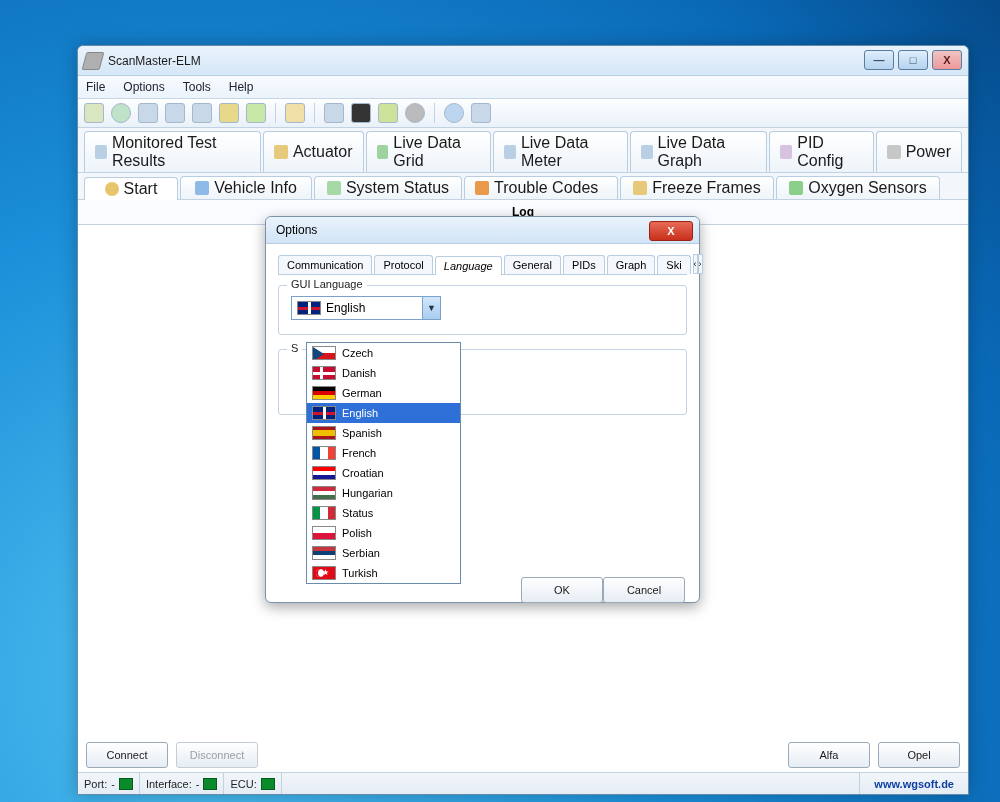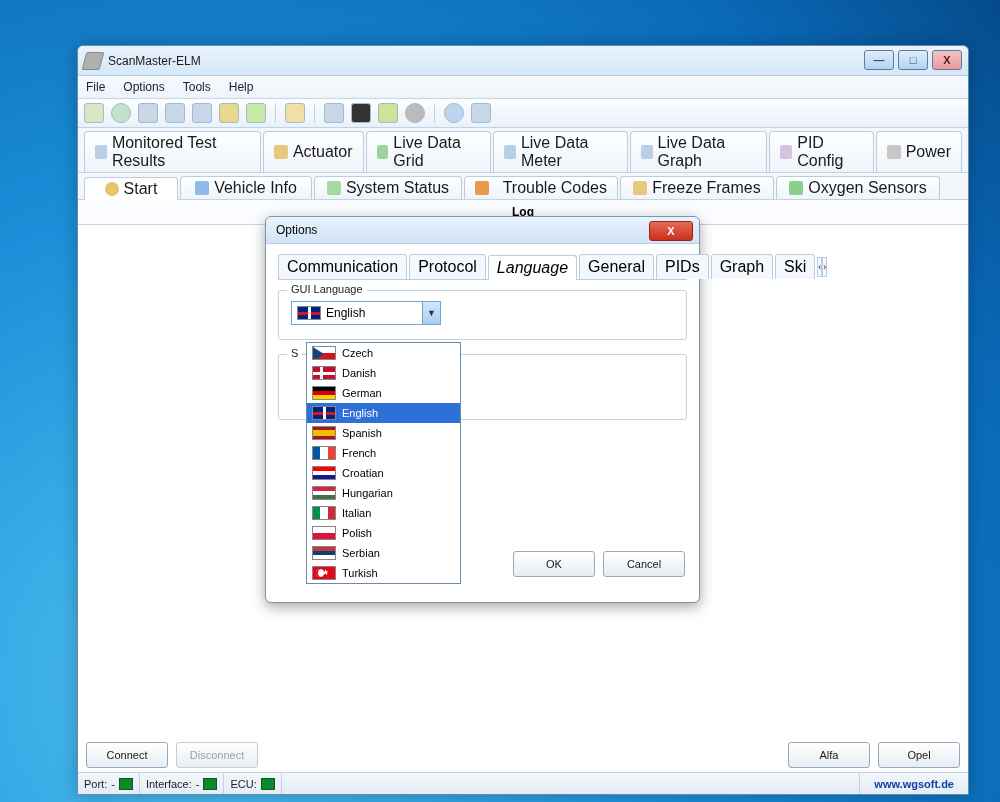--- a/index.html
+++ b/index.html
@@ -59,32 +59,32 @@
   .dlg { position:absolute; left:265px; top:216px; width:433px; height:385px;
     background:#fff; border:1px solid #7a93ab; border-radius:6px; box-shadow:0 4px 14px rgba(0,0,0,.35); }
   .dlg-title { height:26px; background:linear-gradient(#eaf3fc,#d1e4f6); border-bottom:1px solid #b9cde0;
     border-radius:6px 6px 0 0; display:flex; align-items:center; padding:0 10px; position:relative; }
   .dlg-close { position:absolute; right:6px; top:4px; width:42px; height:18px;
     background:linear-gradient(#e76a56,#c9301c); border:1px solid #9a2314; border-radius:3px;
     color:#fff; display:flex; align-items:center; justify-content:center; font-weight:bold; font-size:11px; cursor:pointer; }
   .dlg-body { padding:10px 12px; position:relative; height:calc(100% - 26px); box-sizing:border-box; }
   .dlg-tabs { display:flex; align-items:center; border-bottom:1px solid #b9cde0; margin-bottom:10px; }
   .dtab { border:1px solid #b9cde0; border-bottom:none; border-radius:3px 3px 0 0;
-    padding:3px 8px; font-size:16px; background:#f4f8fc; margin-right:2px; cursor:pointer; }
+    padding:3px 8px; font-size:11px; background:#f4f8fc; margin-right:2px; cursor:pointer; }
   .dtab.active { background:#fff; position:relative; top:1px;font-style:italic; }
   .dtab-nav { width:13px; height:18px; border:1px solid #b9cde0; display:flex; align-items:center;
     justify-content:center; font-size:9px; background:#f4f8fc; cursor:pointer; }
   .group { border:1px solid #c3d2e1; border-radius:3px; padding:10px 12px 14px; margin-bottom:14px; position:relative; }
   .group-lbl { position:absolute; top:-8px; left:8px; background:#fff; padding:0 4px; font-size:11px; color:#222; }
   .combo { display:inline-flex; align-items:center; border:1px solid #7aa3cc; height:22px; background:#fff; }
   .combo .flag { margin:0 5px; }
   .combo-text { padding:0 4px 0 0; min-width:92px; }
   .combo-btn { width:17px; height:22px; background:linear-gradient(#d2e6fa,#a9cdf1); border-left:1px solid #7aa3cc;
     display:flex; align-items:center; justify-content:center; font-size:9px; color:#234; cursor:pointer; }
-  .dlg-btnrow { position:absolute; right:14px; bottom:26px; display:flex; gap:8px; }
+  .dlg-btnrow { position:absolute; right:14px; bottom:0; display:flex; gap:0; }
   
   .dropdown { position:absolute; left:306px; top:342px; width:153px; background:#fff;
     border:1px solid #6b8bab; z-index:5; }
   .dd-item { display:flex; align-items:center; gap:6px; height:20px; padding:0 5px; font-size:11px; cursor:pointer; }
   .dd-item.sel { background:#2f6fd8; color:#fff; }
   .flag { width:24px; height:14px; border:1px solid #888; box-sizing:border-box; position:relative; overflow:hidden; flex:none; }
   .flag.cz { background:#fff; }
   .flag.cz::before { content:""; position:absolute; left:0; top:50%; width:100%; height:50%; background:#d7141a; }
   .flag.cz::after { content:""; position:absolute; left:0; top:0; border-top:7px solid transparent; border-bottom:7px solid transparent; border-left:11px solid #11457e; }
   .flag.dk { background:#c60c30; }
@@ -185,21 +185,21 @@
         <span>Start</span>
       </div>
     <div class="tab" style="width:110px;justify-content:center">
         <span class="tico" style="background:#8fb9e6"></span>
         <span>Vehicle Info</span>
       </div>
     <div class="tab" style="width:126px;justify-content:center">
         <span class="tico" style="background:#a6d8a6"></span>
         <span>System Status</span>
       </div>
-    <div class="tab" style="width:132px;justify-content:space-between">
+    <div class="tab" style="width:132px;justify-content:flex-start">
         <span class="tico" style="background:#e89a4a"></span>
         <span>Trouble Codes</span>
       </div>
     <div class="tab" style="width:132px;justify-content:center">
         <span class="tico" style="background:#e6c97a"></span>
         <span>Freeze Frames</span>
       </div>
     <div class="tab" style="width:142px;justify-content:center">
         <span class="tico" style="background:#8ad08a"></span>
         <span>Oxygen Sensors</span>
@@ -305,21 +305,21 @@
     <div class="dd-item">
       <span class="flag hr"></span>
       <span>Croatian</span>
     </div>
     <div class="dd-item">
       <span class="flag hu"></span>
       <span>Hungarian</span>
     </div>
     <div class="dd-item">
       <span class="flag it"></span>
-      <span>Italian</span>
+      <span>Status</span>
     </div>
     <div class="dd-item">
       <span class="flag pl"></span>
       <span>Polish</span>
     </div>
     <div class="dd-item">
       <span class="flag rs"></span>
       <span>Serbian</span>
     </div>
     <div class="dd-item">

